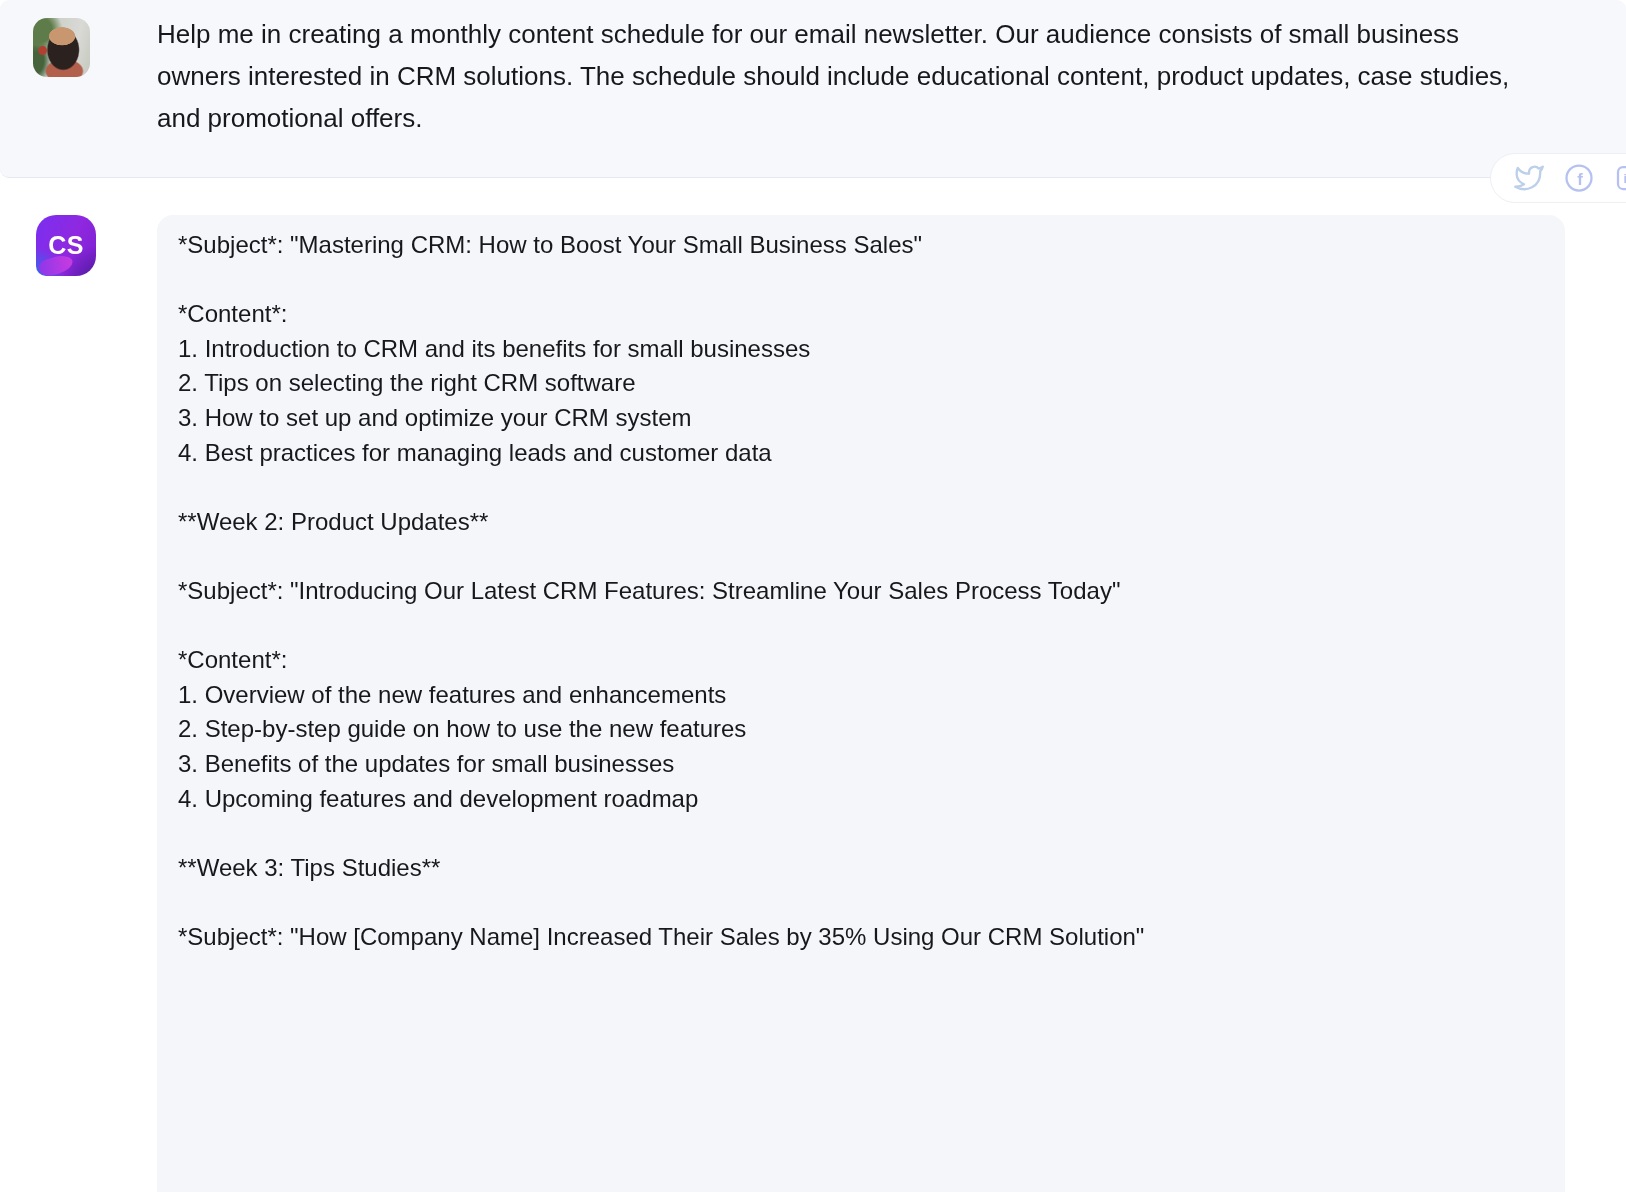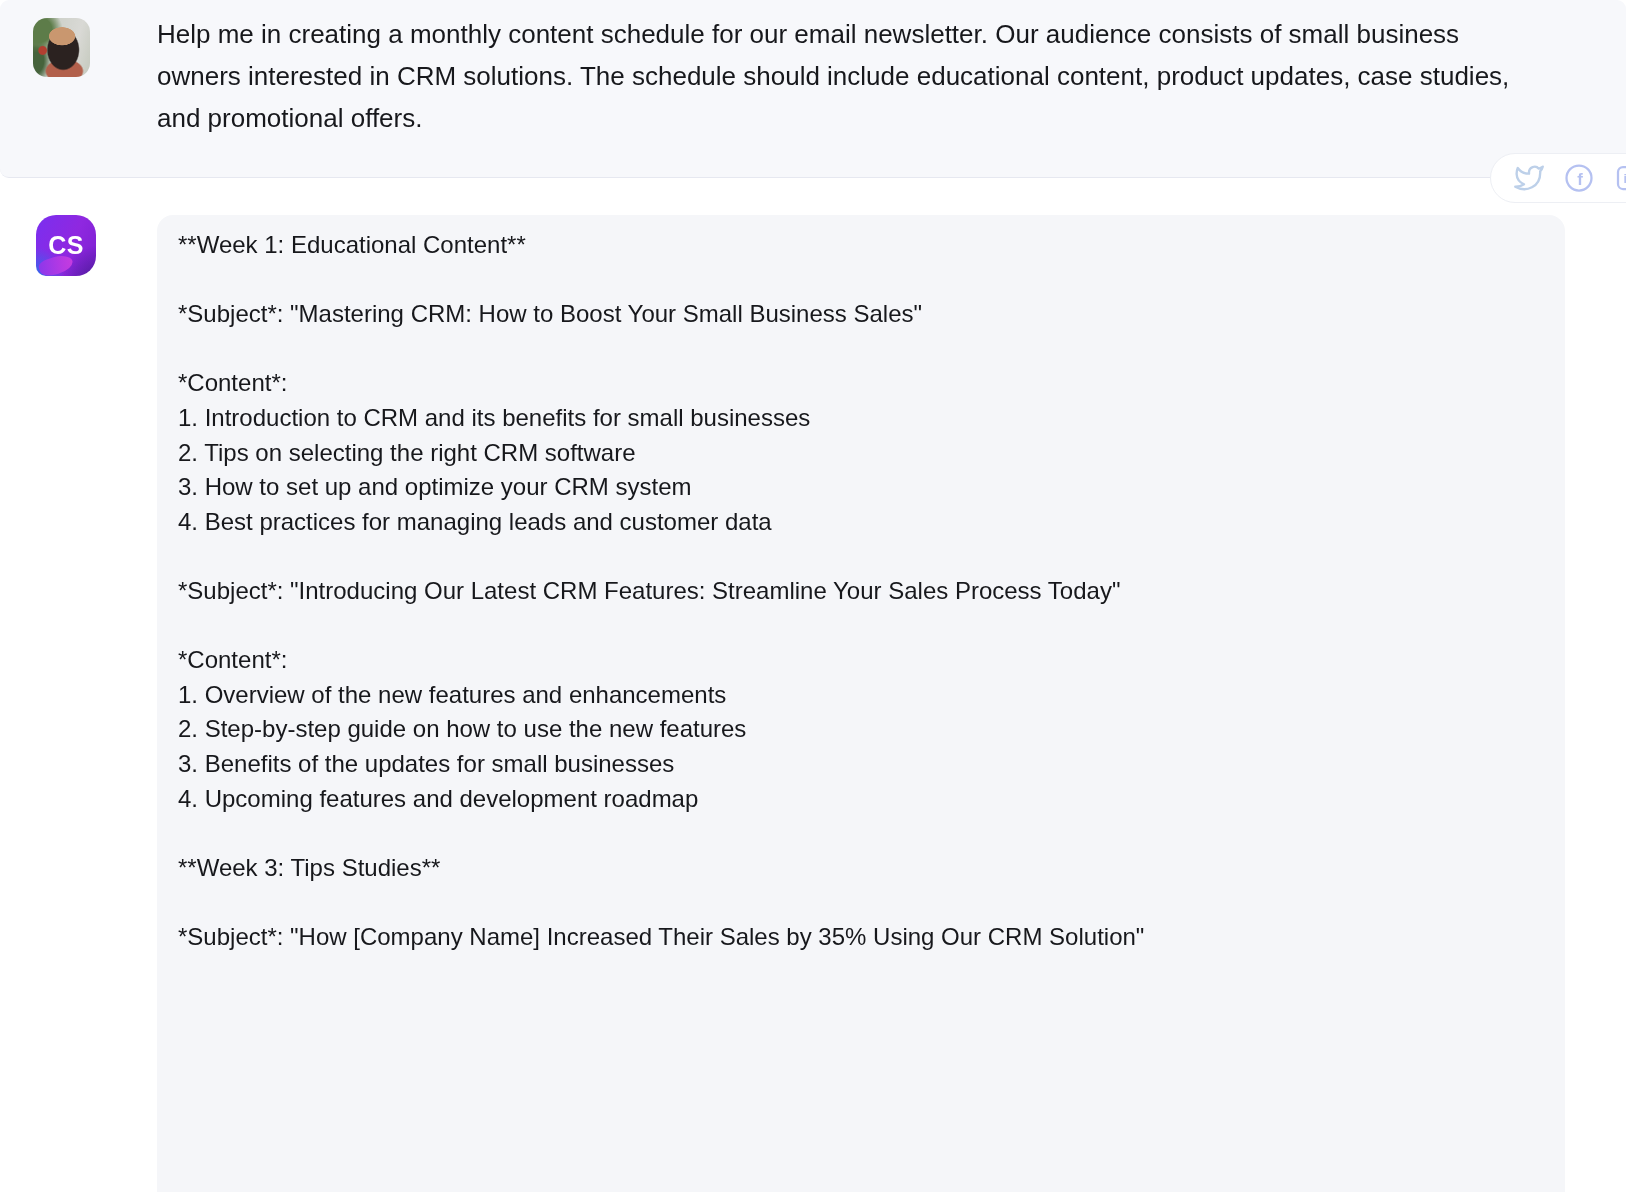--- a/index.html
+++ b/index.html
@@ -155,27 +155,27 @@
       </svg>
     </span>
   </div>
 
   <section>
     <div class="cs-avatar">
       <span>CS</span>
     </div>
     <div class="bubble">
       <div class="bubble-text">
-          <p>**Week 1: Educational Content**</p>
           <p>*Subject*: "Mastering CRM: How to Boost Your Small Business Sales"</p>
           <p>*Content*:
 1. Introduction to CRM and its benefits for small businesses
 2. Tips on selecting the right CRM software
 3. How to set up and optimize your CRM system
 4. Best practices for managing leads and customer data</p>
+          <p>**Week 2: Product Updates**</p>
           <p>*Subject*: "Introducing Our Latest CRM Features: Streamline Your Sales Process Today"</p>
           <p>*Content*:
 1. Overview of the new features and enhancements
 2. Step-by-step guide on how to use the new features
 3. Benefits of the updates for small businesses
 4. Upcoming features and development roadmap</p>
           <p>**Week 3: Tips Studies**</p>
           <p>*Subject*: "How [Company Name] Increased Their Sales by 35% Using Our CRM Solution"</p>
         </div>
     </div>

